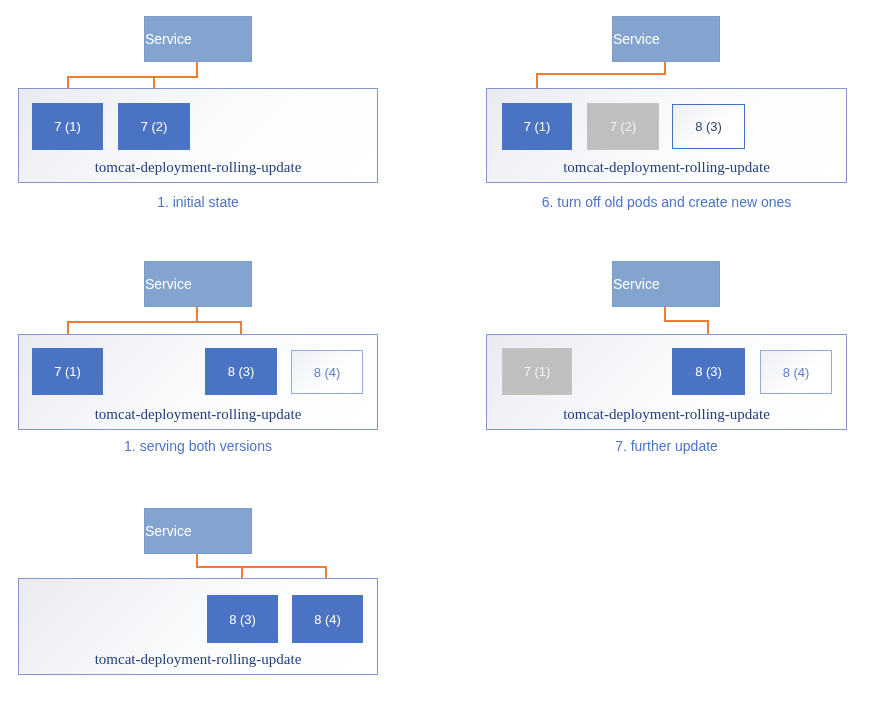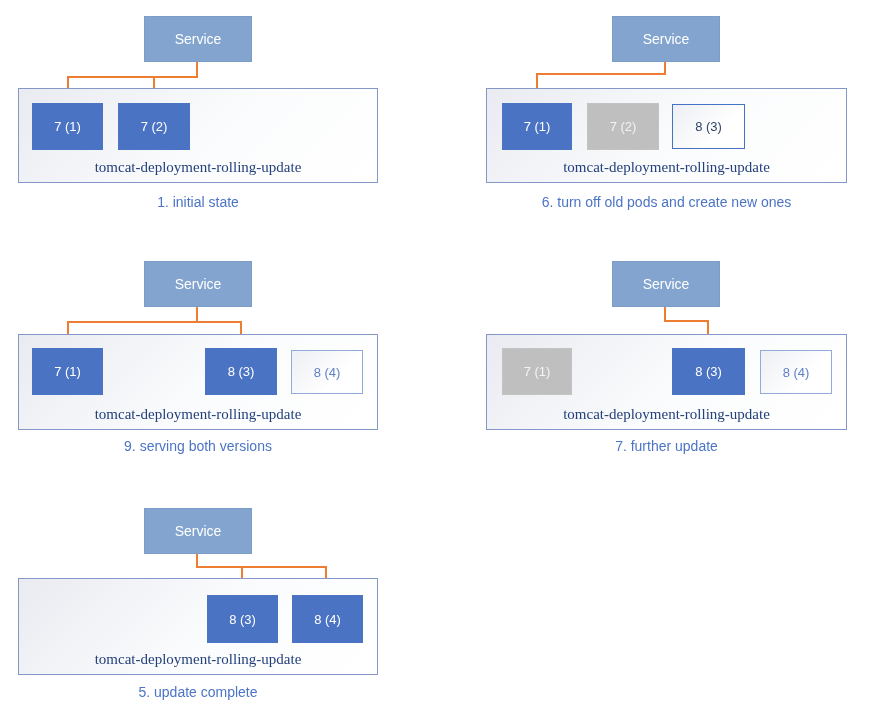--- a/index.html
+++ b/index.html
@@ -5,21 +5,21 @@
   html,body { margin:0; padding:0; background:#ffffff; }
   body { font-family: "Liberation Sans", sans-serif; }
   #stage {
     position:relative; width:870px; height:718px; background:#ffffff;
     overflow:hidden;
   }
   .service {
     position:absolute; width:108px; height:46px;
     background:#82A4CF; border:1px solid #7C9DC8;
     color:#ffffff; font-size:14px;
-    display:flex; align-items:center; justify-content:center;
+    display:flex; align-items:center; justify-content:flex-start;
     box-sizing:border-box;
   }
   .deployment {
     position:absolute; box-sizing:border-box;
     border:1.5px solid #8497C8;
     background:linear-gradient(135deg,#E9EBF1 0%,#FBFCFD 55%,#ffffff 100%);
     font-family:Liberation Serif, serif;
   }
   .deployment-label {
     position:absolute; left:0; right:0; bottom:6px;
@@ -111,21 +111,21 @@
   </div>
   <div class="pod" style="left:32px;top:348px;width:71px;height:47px;" data-state="active">
     <span>7 (1)</span>
   </div>
   <div class="pod" style="left:205px;top:348px;width:72px;height:47px;" data-state="active">
     <span>8 (3)</span>
   </div>
   <div class="pod" style="left:291px;top:350px;width:72px;height:44px;" data-state="new-light">
     <span>8 (4)</span>
   </div>
-  <div class="caption" style="left:18px;top:438px;width:360px;">9. serving both versions</div>
+  <div class="caption" style="left:18px;top:438px;width:360px;">1. serving both versions</div>
 
   <div class="service" style="left:612px;top:261px;">
     <span>Service</span>
   </div>
   <div class="seg" style="left:664px;top:307px;width:2px;height:15px;"></div>
   <div class="seg" style="left:664px;top:320px;width:45px;height:2px;"></div>
   <div class="seg" style="left:707px;top:320px;width:2px;height:18px;"></div>
   <div class="head" style="left:702px;top:337px;"></div>
   <div class="deployment" style="left:486px;top:334px;width:361px;height:96px;">
     <div class="deployment-label">tomcat-deployment-rolling-update</div>
@@ -152,15 +152,14 @@
   <div class="head" style="left:320px;top:585px;"></div>
   <div class="deployment" style="left:18px;top:578px;width:360px;height:97px;">
     <div class="deployment-label">tomcat-deployment-rolling-update</div>
   </div>
   <div class="pod" style="left:207px;top:595px;width:71px;height:48px;" data-state="active">
     <span>8 (3)</span>
   </div>
   <div class="pod" style="left:292px;top:595px;width:71px;height:48px;" data-state="active">
     <span>8 (4)</span>
   </div>
-  <div class="caption" style="left:18px;top:684px;width:360px;">5. update complete</div>
 
 </div>
 
 </body></html>

